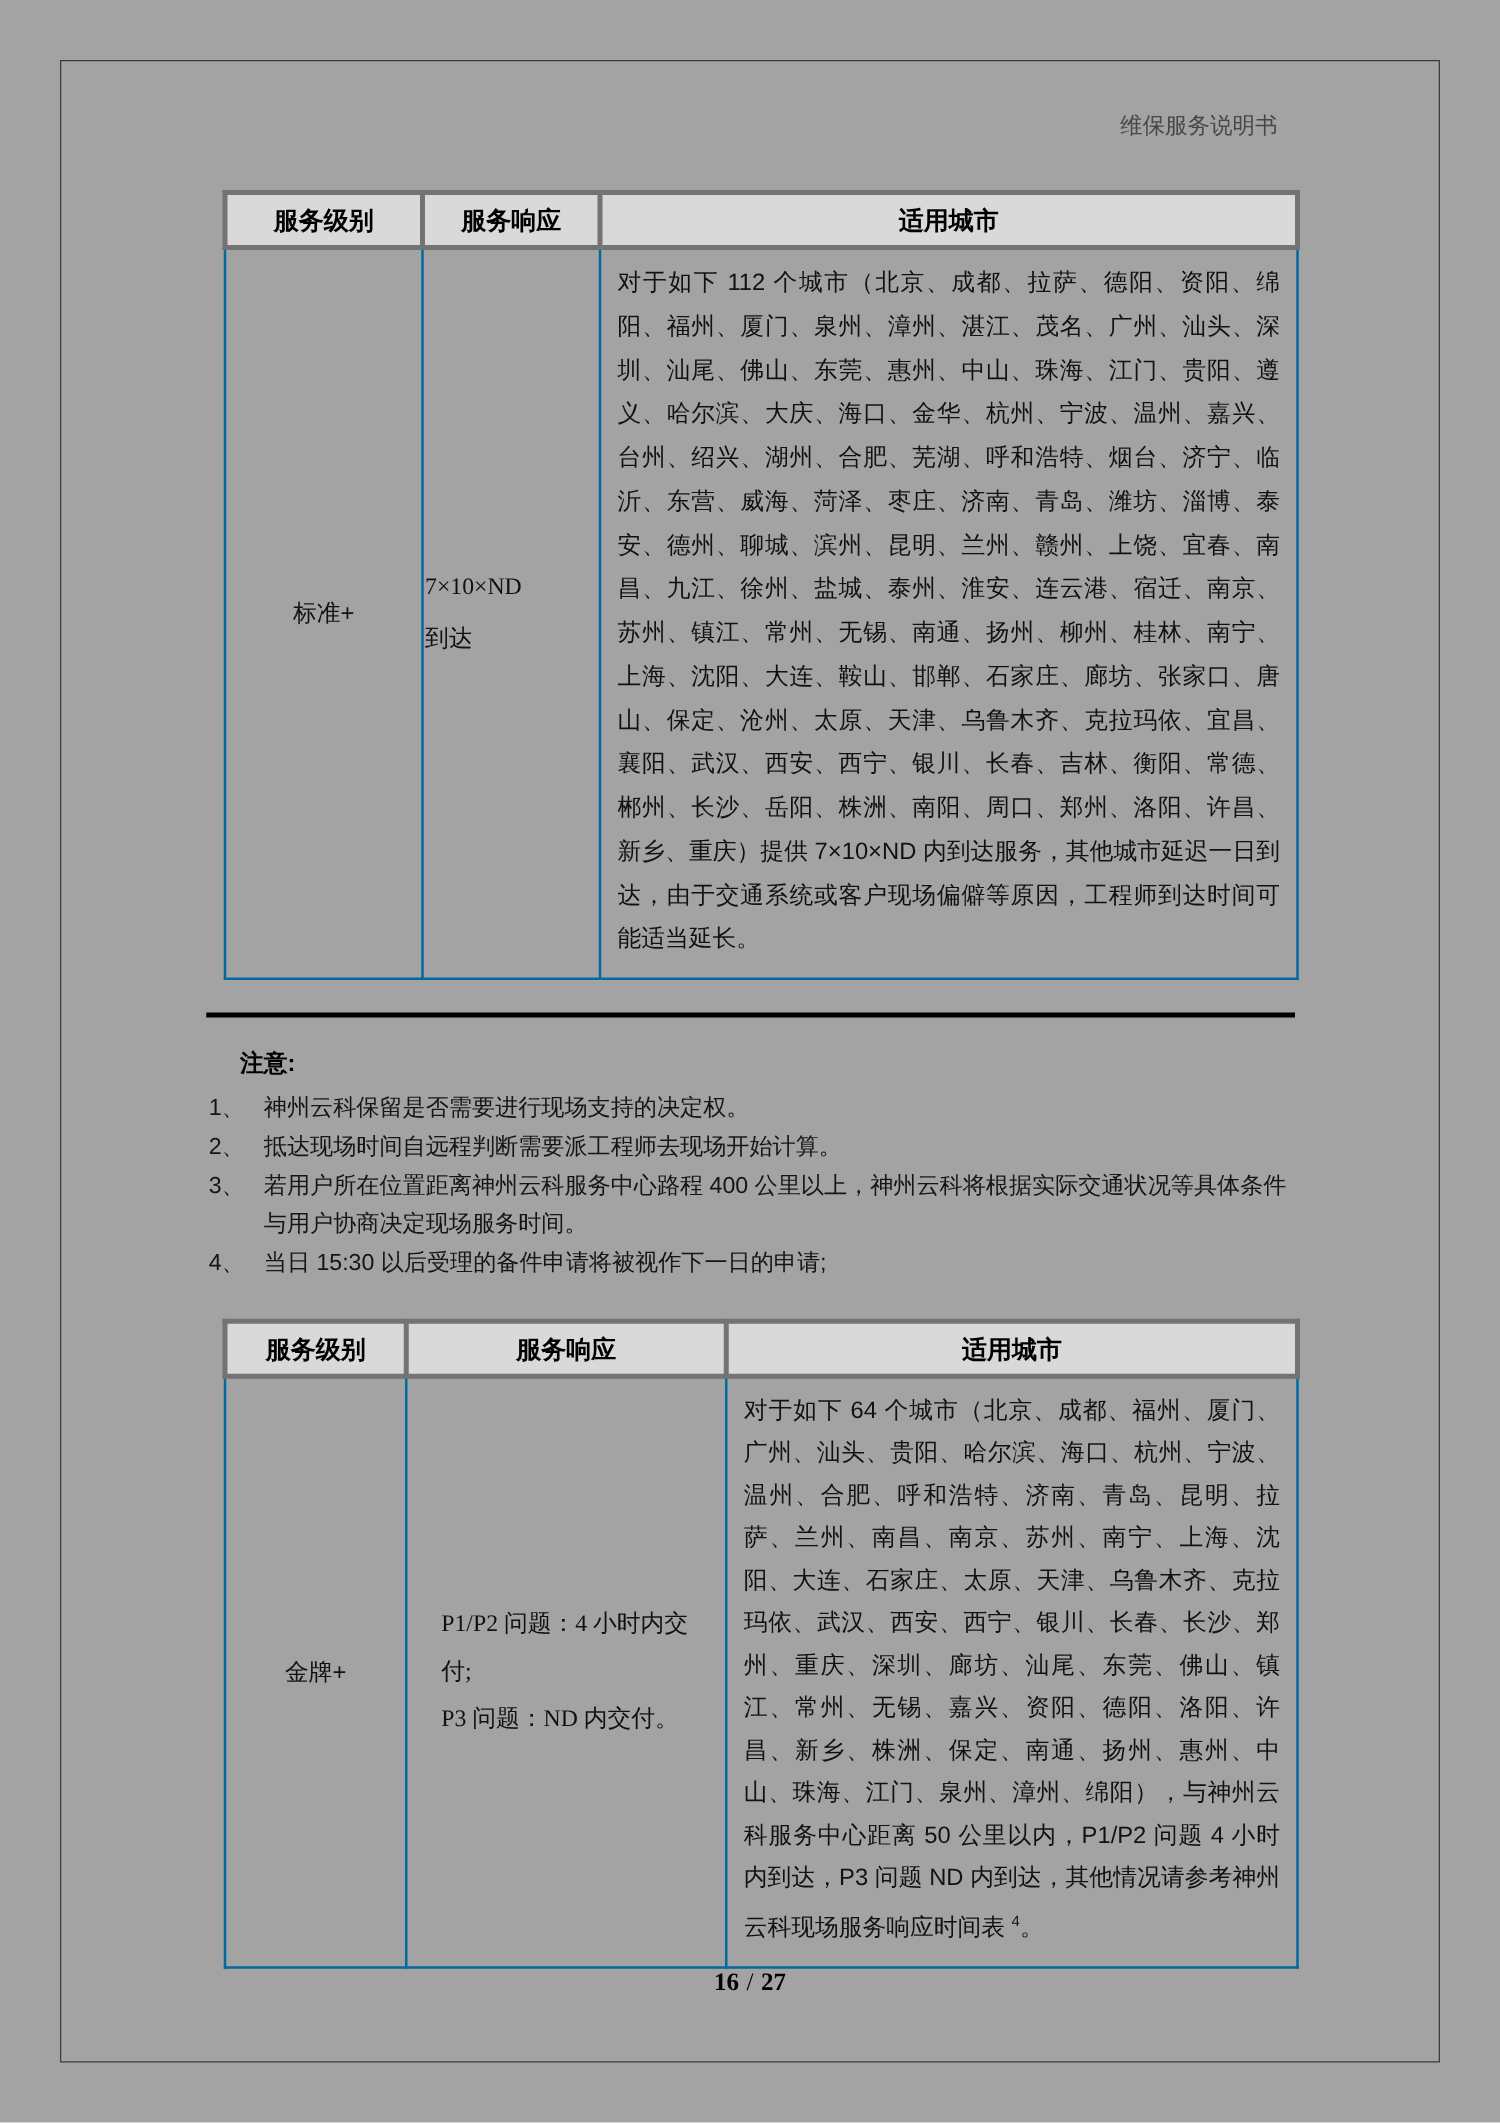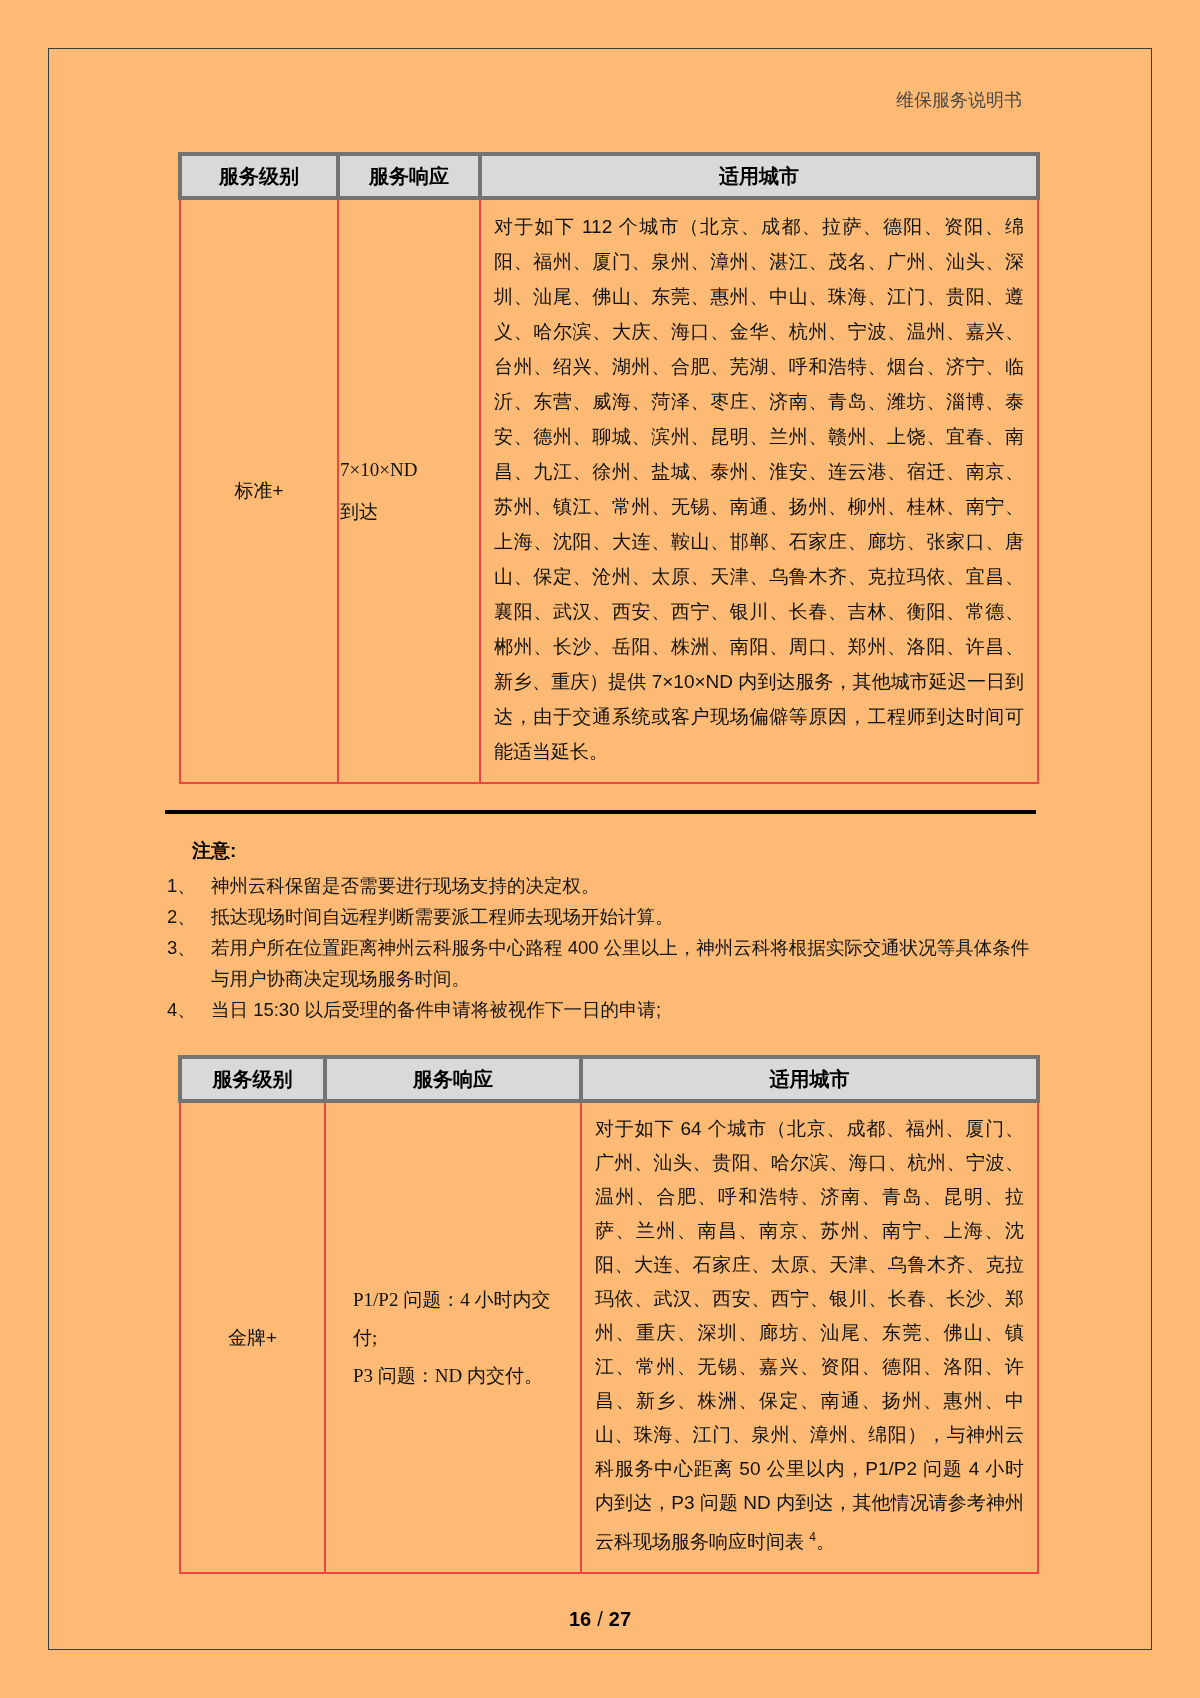--- a/index.html
+++ b/index.html
@@ -1,21 +1,21 @@
 <!DOCTYPE html>
 <html><head>
 <meta charset="utf-8">
 <style>
   * { box-sizing: border-box; }
   html,body { margin:0; padding:0; background:#fff; }
   .page {
     position: relative;
     width: 1200px;
     height: 1698px;
-    background: #fdba74;
+    background: #a3a3a3;
     font-family: "Liberation Sans", sans-serif;
     color: #1a1a1a;
     overflow: hidden;
   }
   .frame {
     position: absolute;
     left: 48px; top: 48px; right: 48px; bottom: 48px;
     border: 1px solid #3c3c3c;
   }
   .content {
@@ -50,21 +50,21 @@
     background: #d9d9d9;
     border: 4px solid #737373;
     font-size: 20px;
     font-weight: bold;
     color: #000;
     height: 44px;
     text-align: center;
     vertical-align: middle;
   }
   table.svc td {
-    border: 2px solid #ef4444;
+    border: 2px solid #0369a1;
     font-size: 19px;
     color: #111;
     vertical-align: middle;
   }
   td.level { text-align: center; }
   td.resp  { text-align: left; font-family: Liberation Serif, serif; }
   .resp-line { line-height: 42px; }
   .resp-para { line-height: 38px; padding: 0 26px; }
   .resp-para + .resp-para { }
   td.cities {
@@ -95,24 +95,24 @@
     display: flex;
     font-size: 18.5px;
     line-height: 31px;
     color: #151515;
   }
   .note-num { width: 44px; flex: 0 0 44px; }
   .note-text { flex: 1; }
 
   .footer {
     position: absolute;
-    left: 0; top: 1608px;
+    left: 0; top: 1575px;
     width: 100%;
     text-align: center;
-    font-family: Liberation Sans, sans-serif;
+    font-family: Liberation Serif, serif;
     font-size: 20px;
     color: #000;
   }
   .footer .num { font-weight: bold; }
   .footer .sep { font-weight: normal; padding: 0 6px; }
 </style>
 </head>
 <body>
 
 <div class="page">

